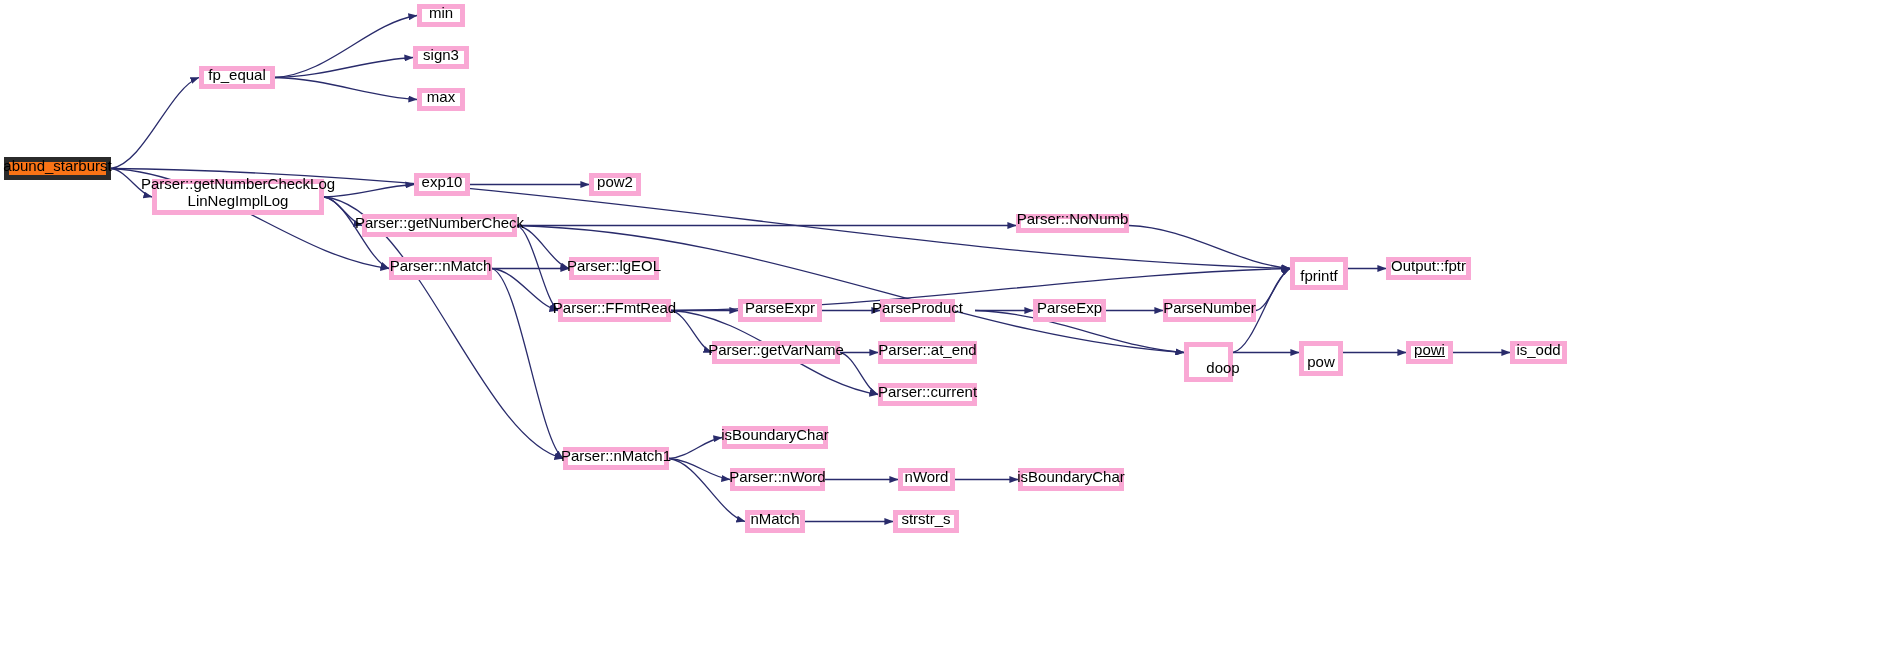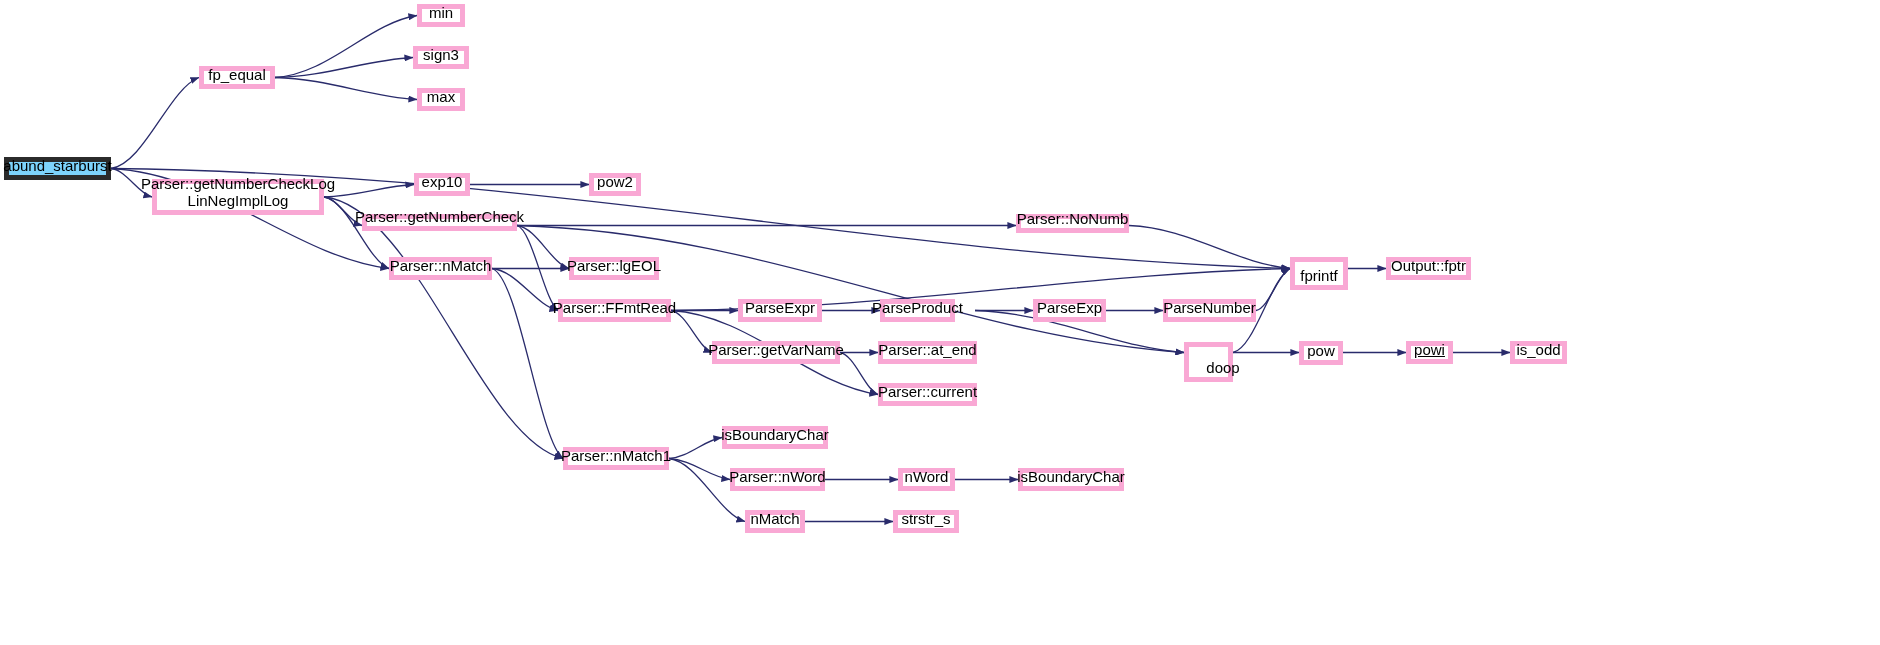--- a/index.html
+++ b/index.html
@@ -33,21 +33,21 @@
     line-height: 1.12;
     display: flex;
     align-items: flex-end;
     justify-content: center;
     text-align: center;
     white-space: pre;
     letter-spacing: 0px;
     z-index: 2;
   }
   .node.root {
-    background: #7dd3fc;
+    background: #f97316;
     border-color: #2b2b2b;
   }
   .node .lbl {
     display: block;
     padding: 0 5px;
   }
 </style>
 </head>
 <body>
 
@@ -106,35 +106,35 @@
   <div id="nodes">
       <div class="node root" style="left: 4px; top: 157px; width: 107px; height: 23px;"><span class="lbl">abund_starburst</span></div>
       <div class="node" style="left: 199px; top: 66px; width: 76px; height: 23px;"><span class="lbl">fp_equal</span></div>
       <div class="node" style="left: 417px; top: 4px; width: 48px; height: 23px;"><span class="lbl">min</span></div>
       <div class="node" style="left: 413px; top: 46px; width: 56px; height: 23px;"><span class="lbl">sign3</span></div>
       <div class="node" style="left: 417px; top: 88px; width: 48px; height: 23px;"><span class="lbl">max</span></div>
       <div class="node" style="left: 152px; top: 179px; width: 172px; height: 36px;"><span class="lbl">Parser::getNumberCheckLog
 LinNegImplLog</span></div>
       <div class="node" style="left: 414px; top: 173px; width: 56px; height: 23px;"><span class="lbl">exp10</span></div>
       <div class="node" style="left: 589px; top: 173px; width: 52px; height: 23px;"><span class="lbl">pow2</span></div>
-      <div class="node" style="left: 362px; top: 214px; width: 155px; height: 17px;"><span class="lbl">Parser::getNumberCheck</span></div>
+      <div class="node" style="left: 362px; top: 214px; width: 155px; height: 23px;"><span class="lbl">Parser::getNumberCheck</span></div>
       <div class="node" style="left: 1016px; top: 214px; width: 113px; height: 19px;"><span class="lbl">Parser::NoNumb</span></div>
       <div class="node" style="left: 389px; top: 257px; width: 103px; height: 23px;"><span class="lbl">Parser::nMatch</span></div>
       <div class="node" style="left: 569px; top: 257px; width: 90px; height: 23px;"><span class="lbl">Parser::lgEOL</span></div>
       <div class="node" style="left: 1290px; top: 257px; width: 58px; height: 33px;"><span class="lbl">fprintf</span></div>
       <div class="node" style="left: 1386px; top: 257px; width: 85px; height: 23px;"><span class="lbl">Output::fptr</span></div>
       <div class="node" style="left: 558px; top: 299px; width: 113px; height: 23px;"><span class="lbl">Parser::FFmtRead</span></div>
       <div class="node" style="left: 738px; top: 299px; width: 84px; height: 23px;"><span class="lbl">ParseExpr</span></div>
       <div class="node" style="left: 880px; top: 299px; width: 75px; height: 23px;"><span class="lbl">ParseProduct</span></div>
       <div class="node" style="left: 1033px; top: 299px; width: 73px; height: 23px;"><span class="lbl">ParseExp</span></div>
       <div class="node" style="left: 1163px; top: 299px; width: 93px; height: 23px;"><span class="lbl">ParseNumber</span></div>
       <div class="node" style="left: 712px; top: 341px; width: 128px; height: 23px;"><span class="lbl">Parser::getVarName</span></div>
       <div class="node" style="left: 878px; top: 341px; width: 99px; height: 23px;"><span class="lbl">Parser::at_end</span></div>
       <div class="node" style="left: 1184px; top: 342px; width: 49px; height: 40px; padding-left: 29px;"><span class="lbl">doop</span></div>
-      <div class="node" style="left: 1299px; top: 341px; width: 44px; height: 24px;"><span class="lbl">pow</span></div>
+      <div class="node" style="left: 1299px; top: 341px; width: 44px; height: 35px;"><span class="lbl">pow</span></div>
       <div class="node" style="left: 1406px; top: 341px; width: 47px; height: 23px; text-decoration: underline;"><span class="lbl">powi</span></div>
       <div class="node" style="left: 1510px; top: 341px; width: 57px; height: 23px;"><span class="lbl">is_odd</span></div>
       <div class="node" style="left: 878px; top: 383px; width: 99px; height: 23px;"><span class="lbl">Parser::current</span></div>
       <div class="node" style="left: 722px; top: 426px; width: 106px; height: 23px;"><span class="lbl">isBoundaryChar</span></div>
       <div class="node" style="left: 563px; top: 447px; width: 106px; height: 23px;"><span class="lbl">Parser::nMatch1</span></div>
       <div class="node" style="left: 730px; top: 468px; width: 95px; height: 23px;"><span class="lbl">Parser::nWord</span></div>
       <div class="node" style="left: 898px; top: 468px; width: 57px; height: 23px;"><span class="lbl">nWord</span></div>
       <div class="node" style="left: 1018px; top: 468px; width: 106px; height: 23px;"><span class="lbl">isBoundaryChar</span></div>
       <div class="node" style="left: 745px; top: 510px; width: 60px; height: 23px;"><span class="lbl">nMatch</span></div>
       <div class="node" style="left: 893px; top: 510px; width: 66px; height: 23px;"><span class="lbl">strstr_s</span></div>

